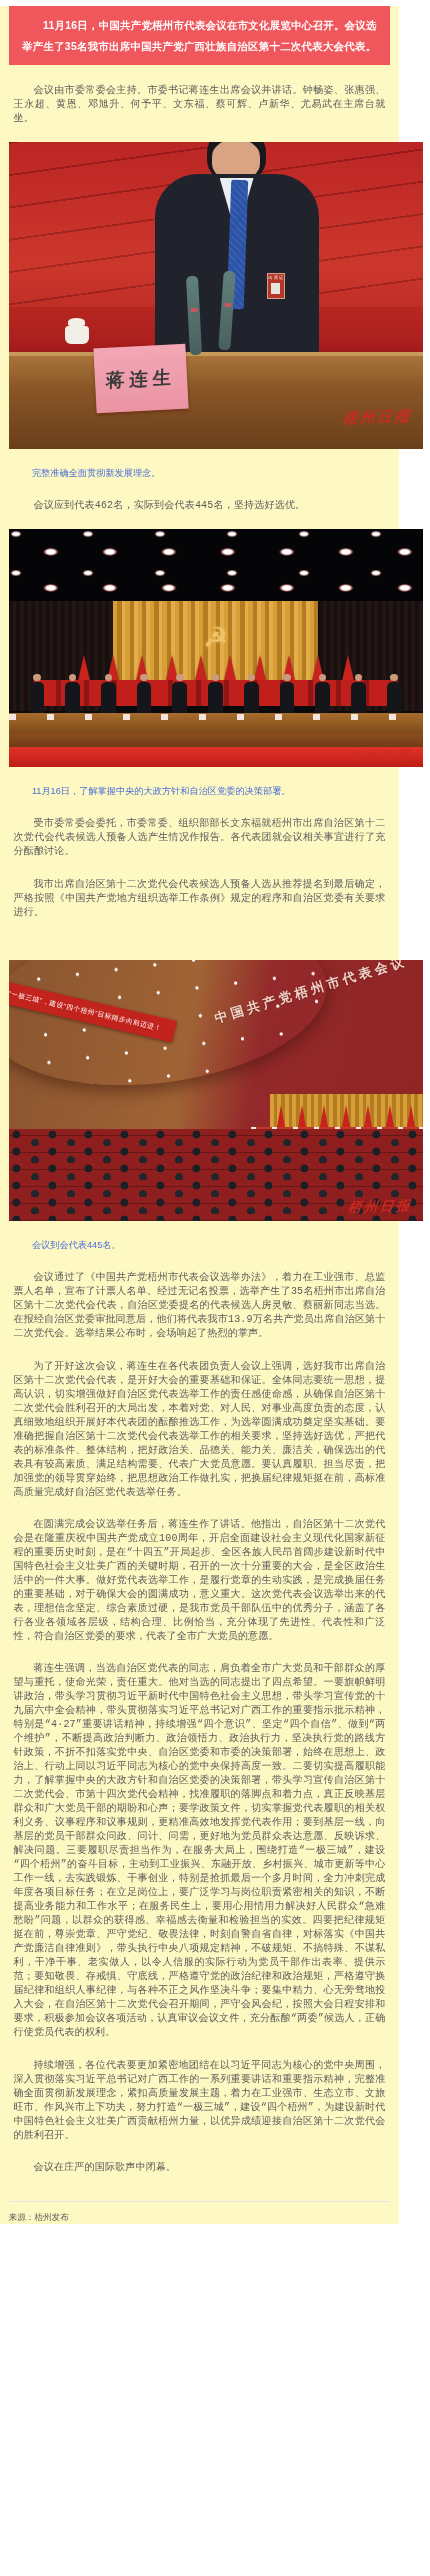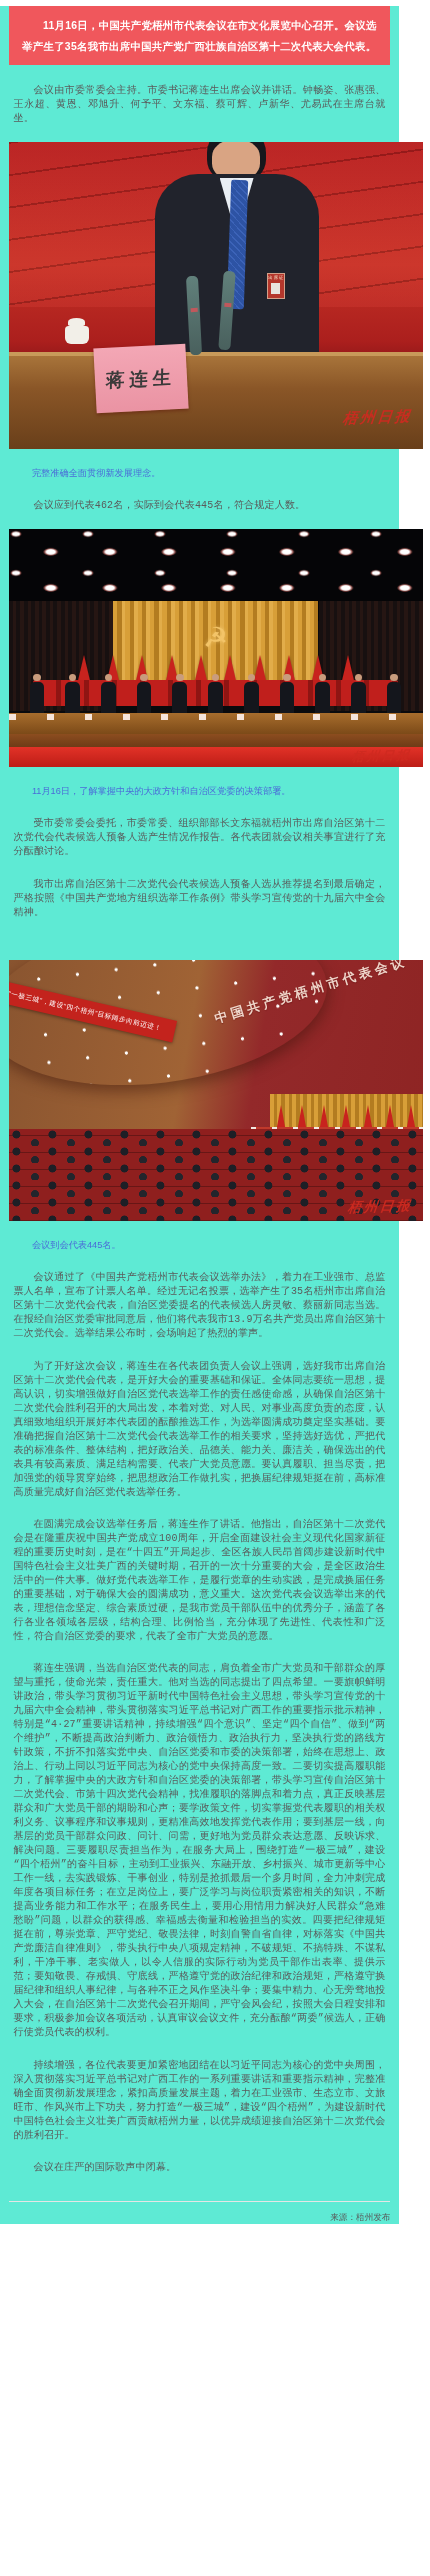--- a/index.html
+++ b/index.html
@@ -1,18 +1,18 @@
 <!DOCTYPE html>
 <html lang="zh" style="font-size:9.8px"><head>
 <meta charset="utf-8">
 <style>
   * { box-sizing: border-box; margin: 0; padding: 0; }
   html,body { background:#ffffff; }
   body { font-family:"Liberation Sans","DejaVu Sans",sans-serif; }
-  .page { width:399px; padding:0 8.6px; background:#5eead4; }
+  .page { width:399px; padding:0 8.6px; background:#fef9c3; }
 
   
   .lede { margin-top:6.1px; background:#f0575c; color:#ffffff; font-size:10.4px;
           font-weight:bold; line-height:21px; padding:8.6px 13.5px; text-indent:2em;
           letter-spacing:0.3px; }
 
   
   .para { margin:18.4px 4.9px 0; color:#5a5a5a; font-size:10px; line-height:14px;
           text-indent:2em; text-align:justify; letter-spacing:0.2px;font-family:Liberation Mono, monospace; }
   .caption { margin:16px 4.9px 0; color:#4a6cd8; font-size:9.2px; line-height:16px;
@@ -133,21 +133,21 @@
             background-color:#8f1f1e;
             background-image:
               radial-gradient(circle 4.3px at 7.4px 5.5px, #1d1f26 85%, transparent 100%),
               radial-gradient(circle 4.3px at 26px 14px, #23252c 85%, transparent 100%),
               repeating-linear-gradient(0deg, rgba(0,0,0,.28) 0 1.2px, transparent 1.2px 17px);
             background-size:36px 17px, 36px 17px, auto; }
   .photo3 .wm { bottom:4.9px; font-size:13.5px; }
 
   
   .footer-rule { margin-top:26px; border-top:0.6px solid #e5e5e5; }
-  .footer-source { margin:9.8px 0 11px; color:#595959; font-size:8.6px;text-align:right; }
+  .footer-source { margin:9.8px 0 11px; color:#595959; font-size:8.6px; }
 </style>
 </head>
 <body>
 
 <div class="page">
 
   <div class="lede">11月16日，中国共产党梧州市代表会议在市文化展览中心召开。会议选举产生了35名我市出席中国共产党广西壮族自治区第十二次代表大会代表。</div>
 
   <p class="para">会议由市委常委会主持。市委书记蒋连生出席会议并讲话。钟畅姿、张惠强、王永超、黄恩、邓旭升、何予平、文东福、蔡可辉、卢新华、尤易武在主席台就坐。</p>
 
@@ -166,21 +166,21 @@
       <span>蒋连生</span>
     </div>
     <div class="badge">出
 席
 证</div>
     <div class="wm">梧州日报</div>
   </div>
 
   <p class="caption">完整准确全面贯彻新发展理念。</p>
 
-  <p class="para">会议应到代表462名，实际到会代表445名，符合规定人数。</p>
+  <p class="para">会议应到代表462名，实际到会代表445名，坚持选好选优。</p>
 
   <div class="photo photo2">
     <div class="lights"></div>
     <div class="sidecurtain left"></div>
     <div class="sidecurtain right"></div>
     <div class="goldcurtain"></div>
     <div class="emblem">☭</div>
     <div class="flags">
       <i class="flag"></i>
         <i class="flag"></i>
@@ -210,21 +210,21 @@
     <div class="table"></div>
     <div class="cards"></div>
     <div class="woodfront"></div>
     <div class="carpet"></div>
     <div class="wm">梧州日报</div>
   </div>
 
   <p class="caption">11月16日，了解掌握中央的大政方针和自治区党委的决策部署。</p>
 
   <p class="para">受市委常委会委托，市委常委、组织部部长文东福就梧州市出席自治区第十二次党代会代表候选人预备人选产生情况作报告。各代表团就会议相关事宜进行了充分酝酿讨论。</p>
-  <p class="para">我市出席自治区第十二次党代会代表候选人预备人选从推荐提名到最后确定，严格按照《中国共产党地方组织选举工作条例》带头学习宣传党的十九届六中全会精神。</p>
+  <p class="para">我市出席自治区第十二次党代会代表候选人预备人选从推荐提名到最后确定，严格按照《中国共产党地方组织选举工作条例》规定的程序和自治区党委有关要求进行。</p>
 
   <div class="photo photo3">
     <div class="ceiling"></div>
     <div class="banner-left">“一极三城”，建设“四个梧州”目标阔步向前迈进！</div>
     <div class="wall-text">中国共产党梧州市代表会议</div>
     <div class="stage-curtain"></div>
     <div class="stage-flags">
       <i></i>
         <i></i>
         <i></i>

